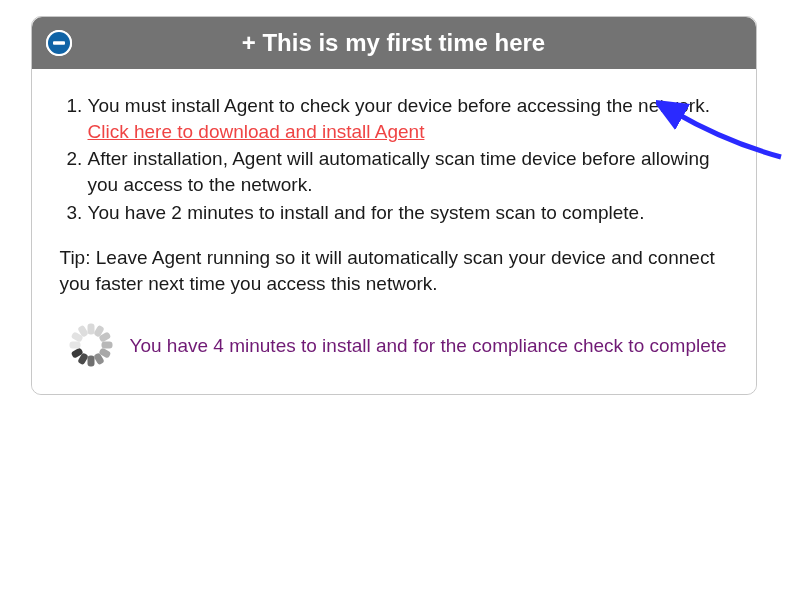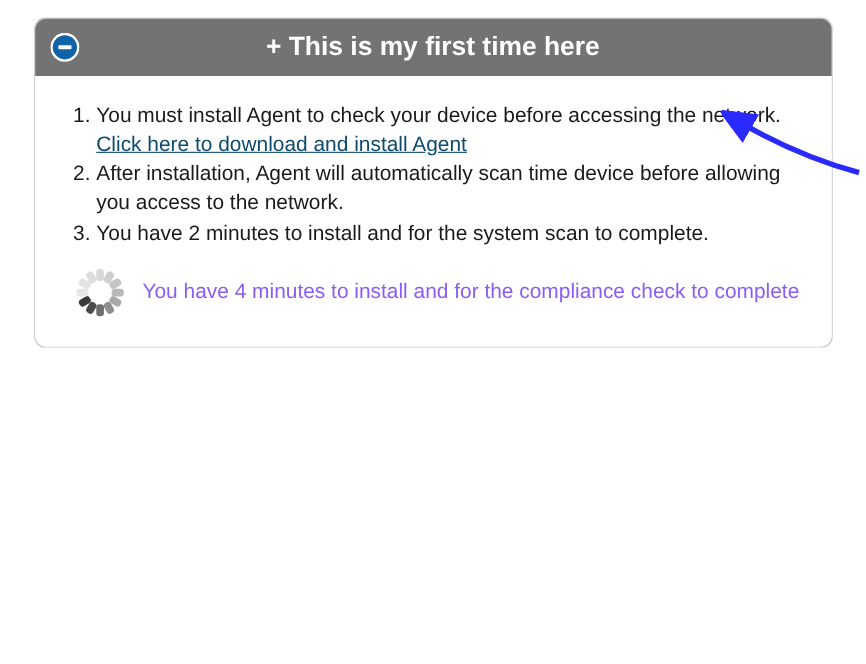--- a/index.html
+++ b/index.html
@@ -59,21 +59,21 @@
       border-bottom-right-radius: 10px;
     }
     ol.steps {
       padding-left: 28px;
       margin-bottom: 20px;
     }
     ol.steps li {
       margin-bottom: 2px;
     }
     .link {
-      color: #0c4a6e;
+      color: #ef4444;
       text-decoration: underline;
       cursor: pointer;
     }
     .tip {
       margin-bottom: 28px;
     }
     .status-row {
       display: flex;
       align-items: center;
       gap: 18px;
@@ -89,21 +89,21 @@
       position: absolute;
       width: 7px;
       height: 11px;
       border-radius: 3px;
       left: 50%;
       top: 50%;
       transform-origin: 0 0;
     }
     .status-text {
       font-size: 19px;
-      color: #8b5cf6;
+      color: #701a75;
     }
     .arrow-annotation {
       position: absolute;
       top: 80px;
       right: -30px;
       pointer-events: none;
     }
   </style>
 </head>
 <body>
@@ -123,20 +123,21 @@
 
   <div class="panel-body">
     <ol class="steps">
       <li>
         <span>You must install Agent to check your device before accessing the network. </span><a class="link">Click here to download and install Agent</a>
       </li>
       <li>After installation, Agent will automatically scan time device before allowing you access to the network.</li>
       <li>You have 2 minutes to install and for the system scan to complete.</li>
     </ol>
 
+    <p class="tip">Tip: Leave Agent running so it will automatically scan your device and connect you faster next time you access this network.</p>
 
     <div class="status-row">
       <div class="spinner">
         <div class="dot" style="transform: rotate(0deg) translate(0,-16px) translate(-50%,-50%); background:#d9d9d9;"></div>
         <div class="dot" style="transform: rotate(30deg) translate(0,-16px) translate(-50%,-50%); background:#cfcfcf;"></div>
         <div class="dot" style="transform: rotate(60deg) translate(0,-16px) translate(-50%,-50%); background:#c4c4c4;"></div>
         <div class="dot" style="transform: rotate(90deg) translate(0,-16px) translate(-50%,-50%); background:#b8b8b8;"></div>
         <div class="dot" style="transform: rotate(120deg) translate(0,-16px) translate(-50%,-50%); background:#a8a8a8;"></div>
         <div class="dot" style="transform: rotate(150deg) translate(0,-16px) translate(-50%,-50%); background:#8f8f8f;"></div>
         <div class="dot" style="transform: rotate(180deg) translate(0,-16px) translate(-50%,-50%); background:#6f6f6f;"></div>

